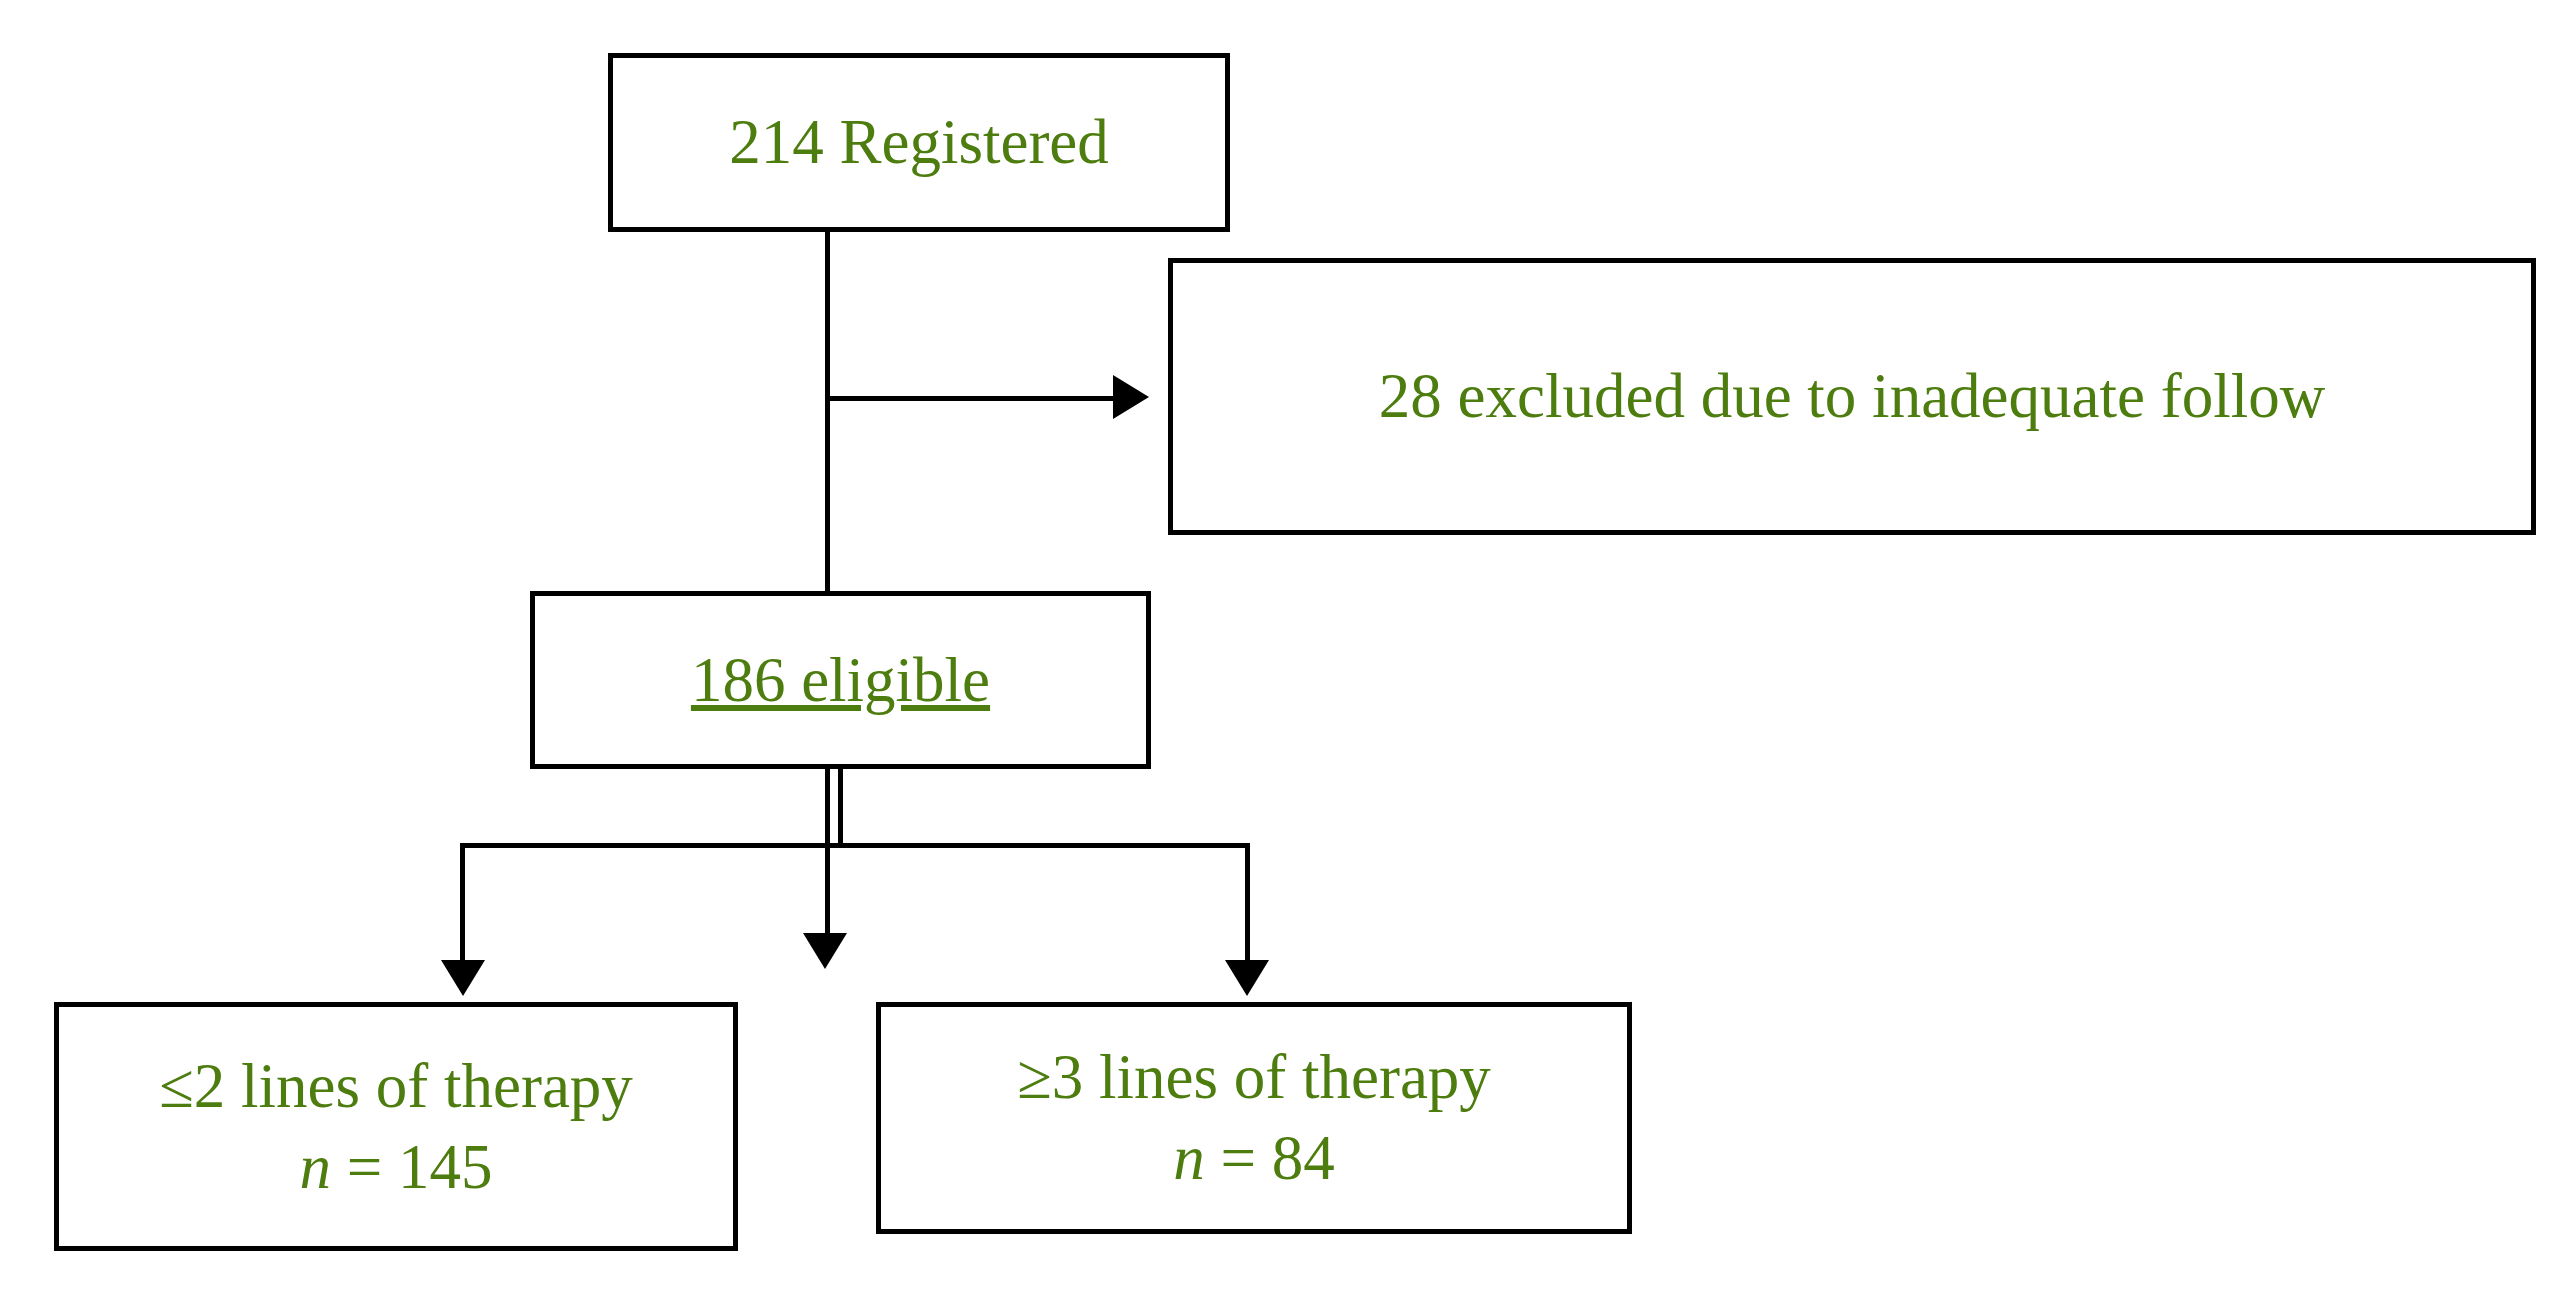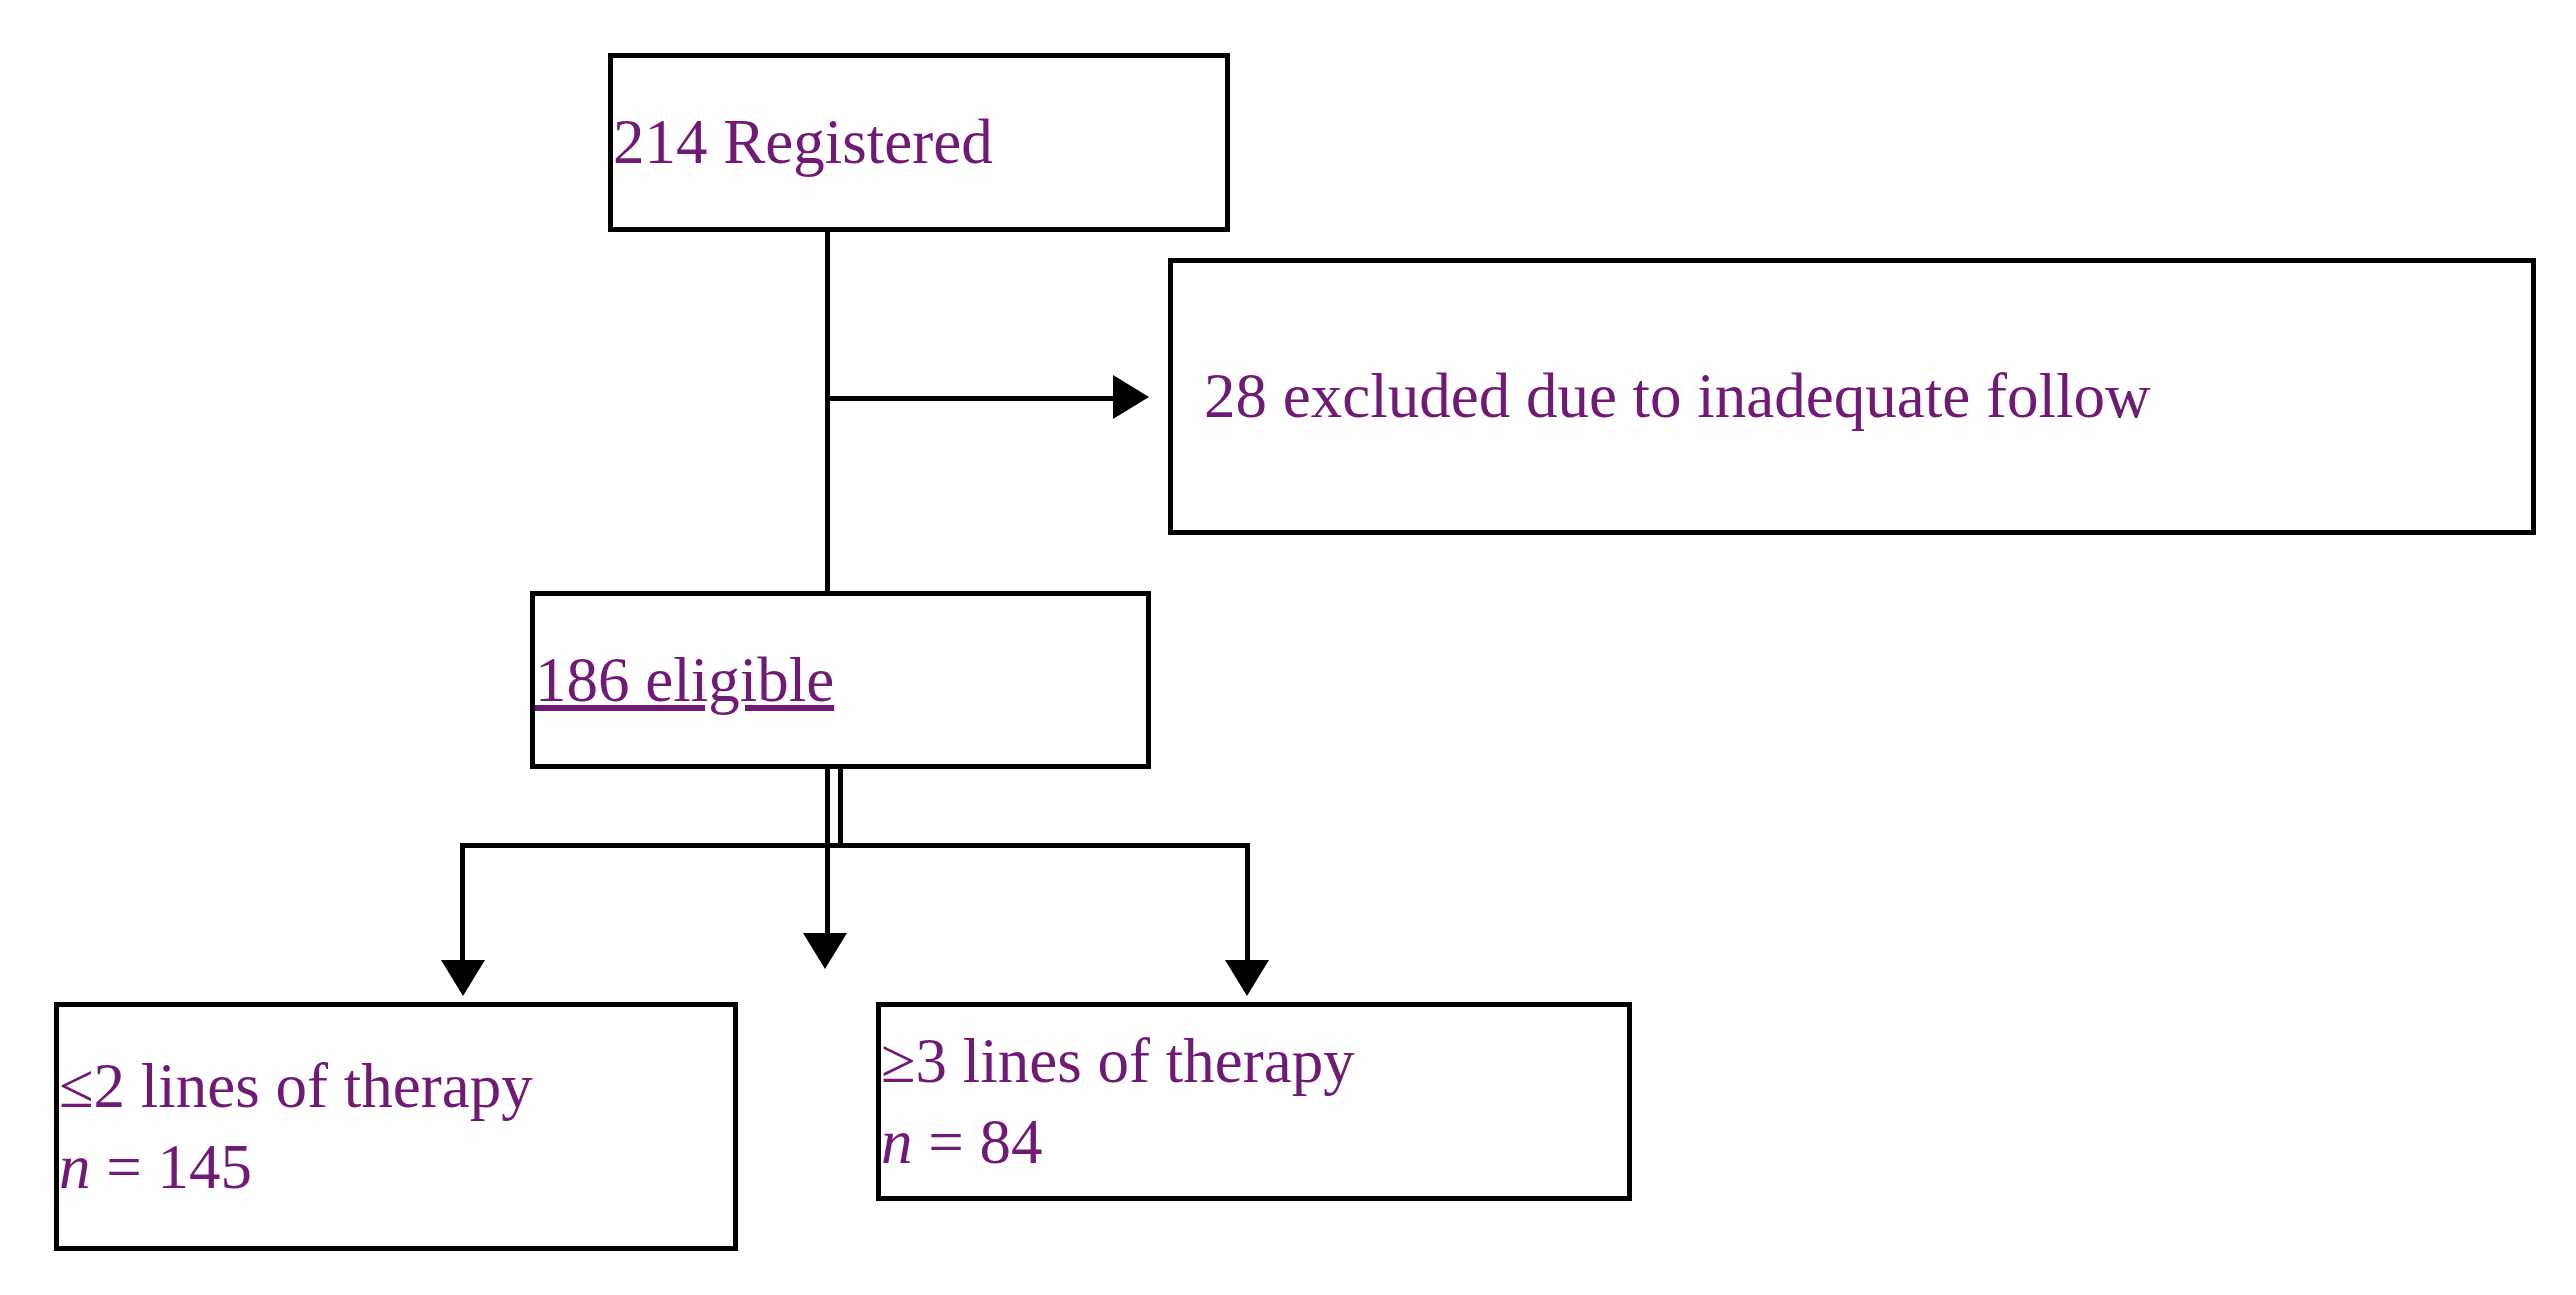--- a/index.html
+++ b/index.html
@@ -19,25 +19,25 @@
   }
 
   
   .node {
     position: absolute;
     box-sizing: border-box;
     border: 5.1px solid #000000;
     background: #ffffff;
     display: flex;
     flex-direction: column;
-    align-items: flex-start;
+    align-items: center;
     justify-content: center;
     text-align: center;
     line-height: 1.28;
-    color: #701a75;
+    color: #4d7c0f;
   }
   .node .line {
     display: block;
     white-space: nowrap;
   }
 
   #node-registered {
     left: 608px;  top: 53px;
     width: 622px; height: 179px;
     font-size: 63px;
@@ -54,21 +54,21 @@
     font-size: 63px;
     text-decoration: underline;
   }
   #node-lines-le2 {
     left: 54px;   top: 1002px;
     width: 684px; height: 249px;
     font-size: 63px;
   }
   #node-lines-ge3 {
     left: 876px; top: 1002px;
-    width: 756px; height: 199px;
+    width: 756px; height: 232px;
     font-size: 63px;
   }
 
   .ital { font-style: italic; }
 
   
   .vline {
     position: absolute;
     width: 5.1px;
     background: #000000;

